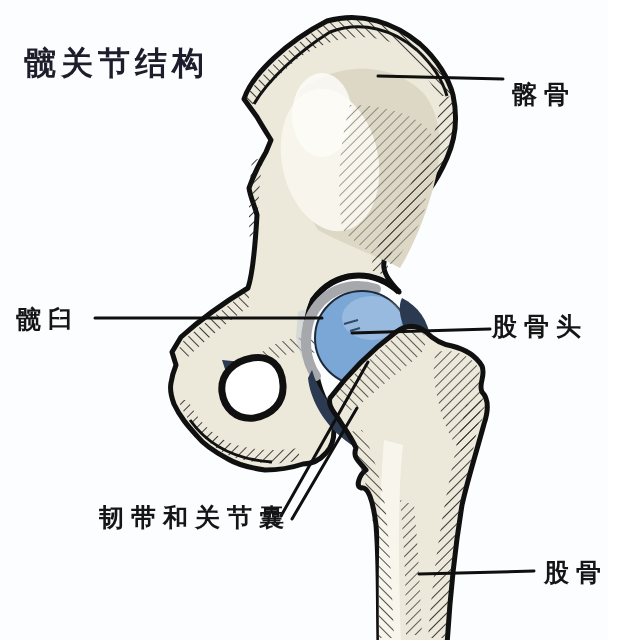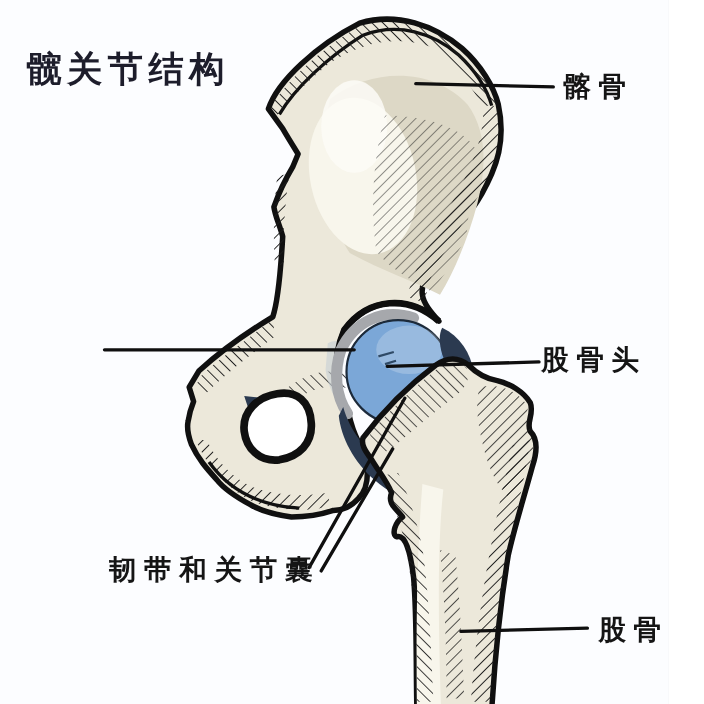--- a/index.html
+++ b/index.html
@@ -11,21 +11,21 @@
   .stage svg{position:absolute;left:0;top:0;}
   .lbl{
     position:absolute;color:#151515;font-weight:700;
     font-size:25px;letter-spacing:7px;white-space:nowrap;
     font-family:"Liberation Sans","DejaVu Sans",sans-serif;
   }
   .title{
     position:absolute;left:24px;top:42px;color:#1d1d2b;font-weight:700;
     font-size:32px;letter-spacing:5px;white-space:nowrap;
   }
-  .lbl-ilium{left:512px;top:62px;}
+  .lbl-ilium{left:512px;top:78px;}
   .lbl-acetabulum{left:16px;top:303px;}
   .lbl-femoral-head{left:492px;top:310px;}
   .lbl-ligament{left:99px;top:501px;}
   .lbl-femur{left:544px;top:556px;text-align:right;}
 </style>
 </head>
 <body>
 
 <div class="stage">
 
@@ -151,17 +151,18 @@
       <line x1="95" y1="318" x2="322" y2="318"></line>
       <line x1="352" y1="333" x2="490" y2="329"></line>
       <line x1="281" y1="516" x2="368" y2="362"></line>
       <line x1="292" y1="519" x2="357" y2="408"></line>
       <line x1="419" y1="574" x2="534" y2="571"></line>
     </g>
   </svg>
 
   <div class="title">髋关节结构</div>
   <div class="lbl lbl-ilium">髂骨</div>
+  <div class="lbl lbl-acetabulum">髋臼</div>
   <div class="lbl lbl-ligament">韧带和关节囊</div>
   <div class="lbl lbl-femoral-head">股骨头</div>
   <div class="lbl lbl-femur">股骨</div>
 
 </div>
 
 </body></html>

